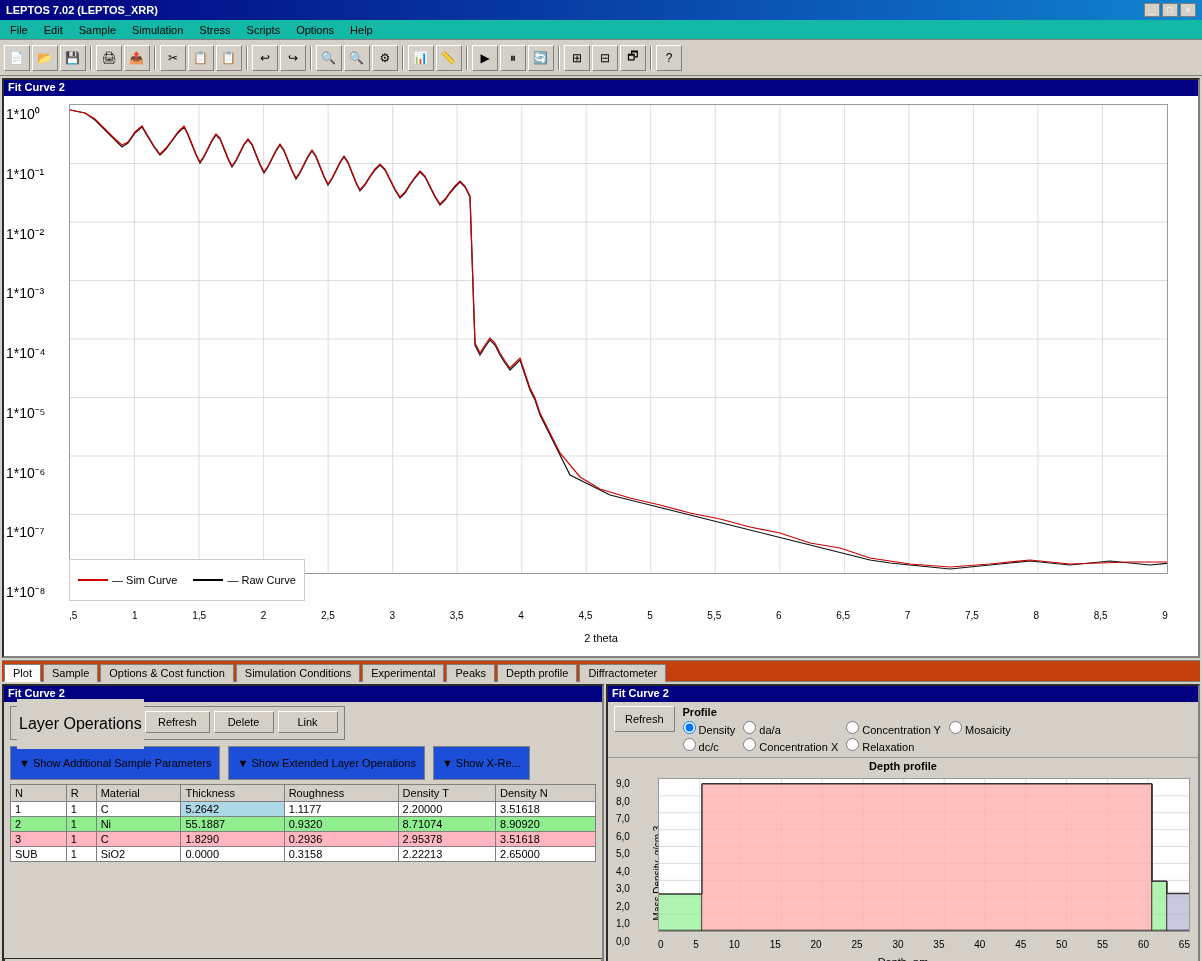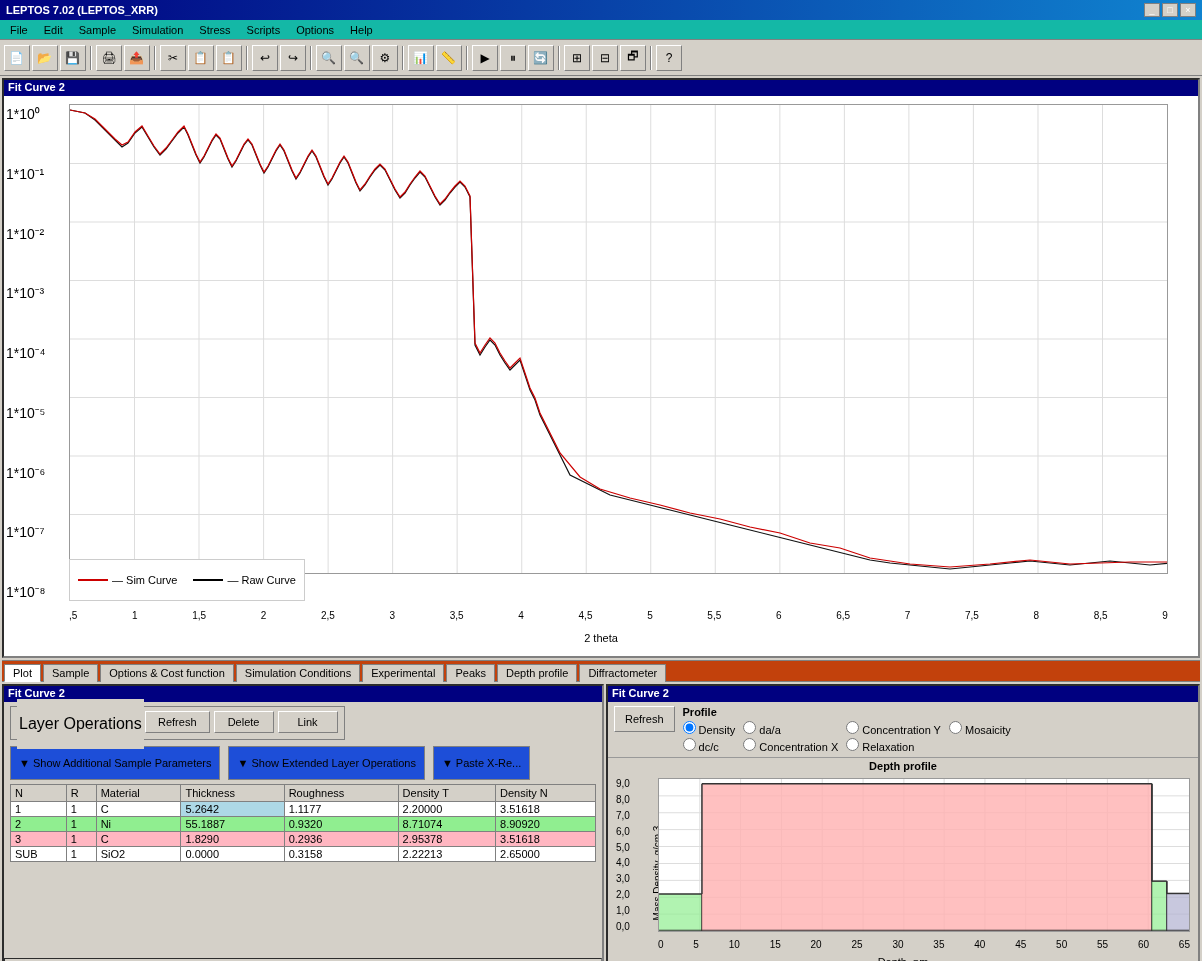--- a/index.html
+++ b/index.html
@@ -429,21 +429,21 @@
           <button class="win-btn">Delete</button>
           <button class="win-btn">Link</button>
         </div>
       </div>
 
     </div>
 
     <div class="mid-controls">
       <button class="show-additional-btn">▼  Show Additional Sample Parameters</button>
       <button class="show-additional-btn">▼  Show Extended Layer Operations</button>
-      <button class="show-additional-btn">▼  Paste X-Re...</button>
+      <button class="show-additional-btn">▼  Show X-Re...</button>
     </div>
 
     <div style="padding: 2px 6px; overflow:auto; flex:1;">
       <table class="data-table">
         <thead>
           <tr>
             <th>N</th>
             <th>R</th>
             <th>Material</th>
             <th>Thickness</th>
@@ -517,21 +517,21 @@
     </div>
 
     <div style="text-align:center; font-size:11px; padding:2px; font-weight:bold;">Depth profile</div>
 
     <div style="flex:1; position:relative; padding: 4px 8px 40px 50px;">
 
       <div style="position:absolute; left:2px; top:50%; transform:translateY(-50%) rotate(-90deg); font-size:10px; white-space:nowrap; transform-origin:center center;">
         <span>Mass Density, g/cm 3</span>
       </div>
 
-      <div style="position:absolute; left:8px; top:4px; bottom:40px; display:flex; flex-direction:column; justify-content:space-between; font-size:10px;">
+      <div style="position:absolute; left:8px; top:4px; bottom:25px; display:flex; flex-direction:column; justify-content:space-between; font-size:10px;">
         <span>9,0</span>
         <span>8,0</span>
         <span>7,0</span>
         <span>6,0</span>
         <span>5,0</span>
         <span>4,0</span>
         <span>3,0</span>
         <span>2,0</span>
         <span>1,0</span>
         <span>0,0</span>

